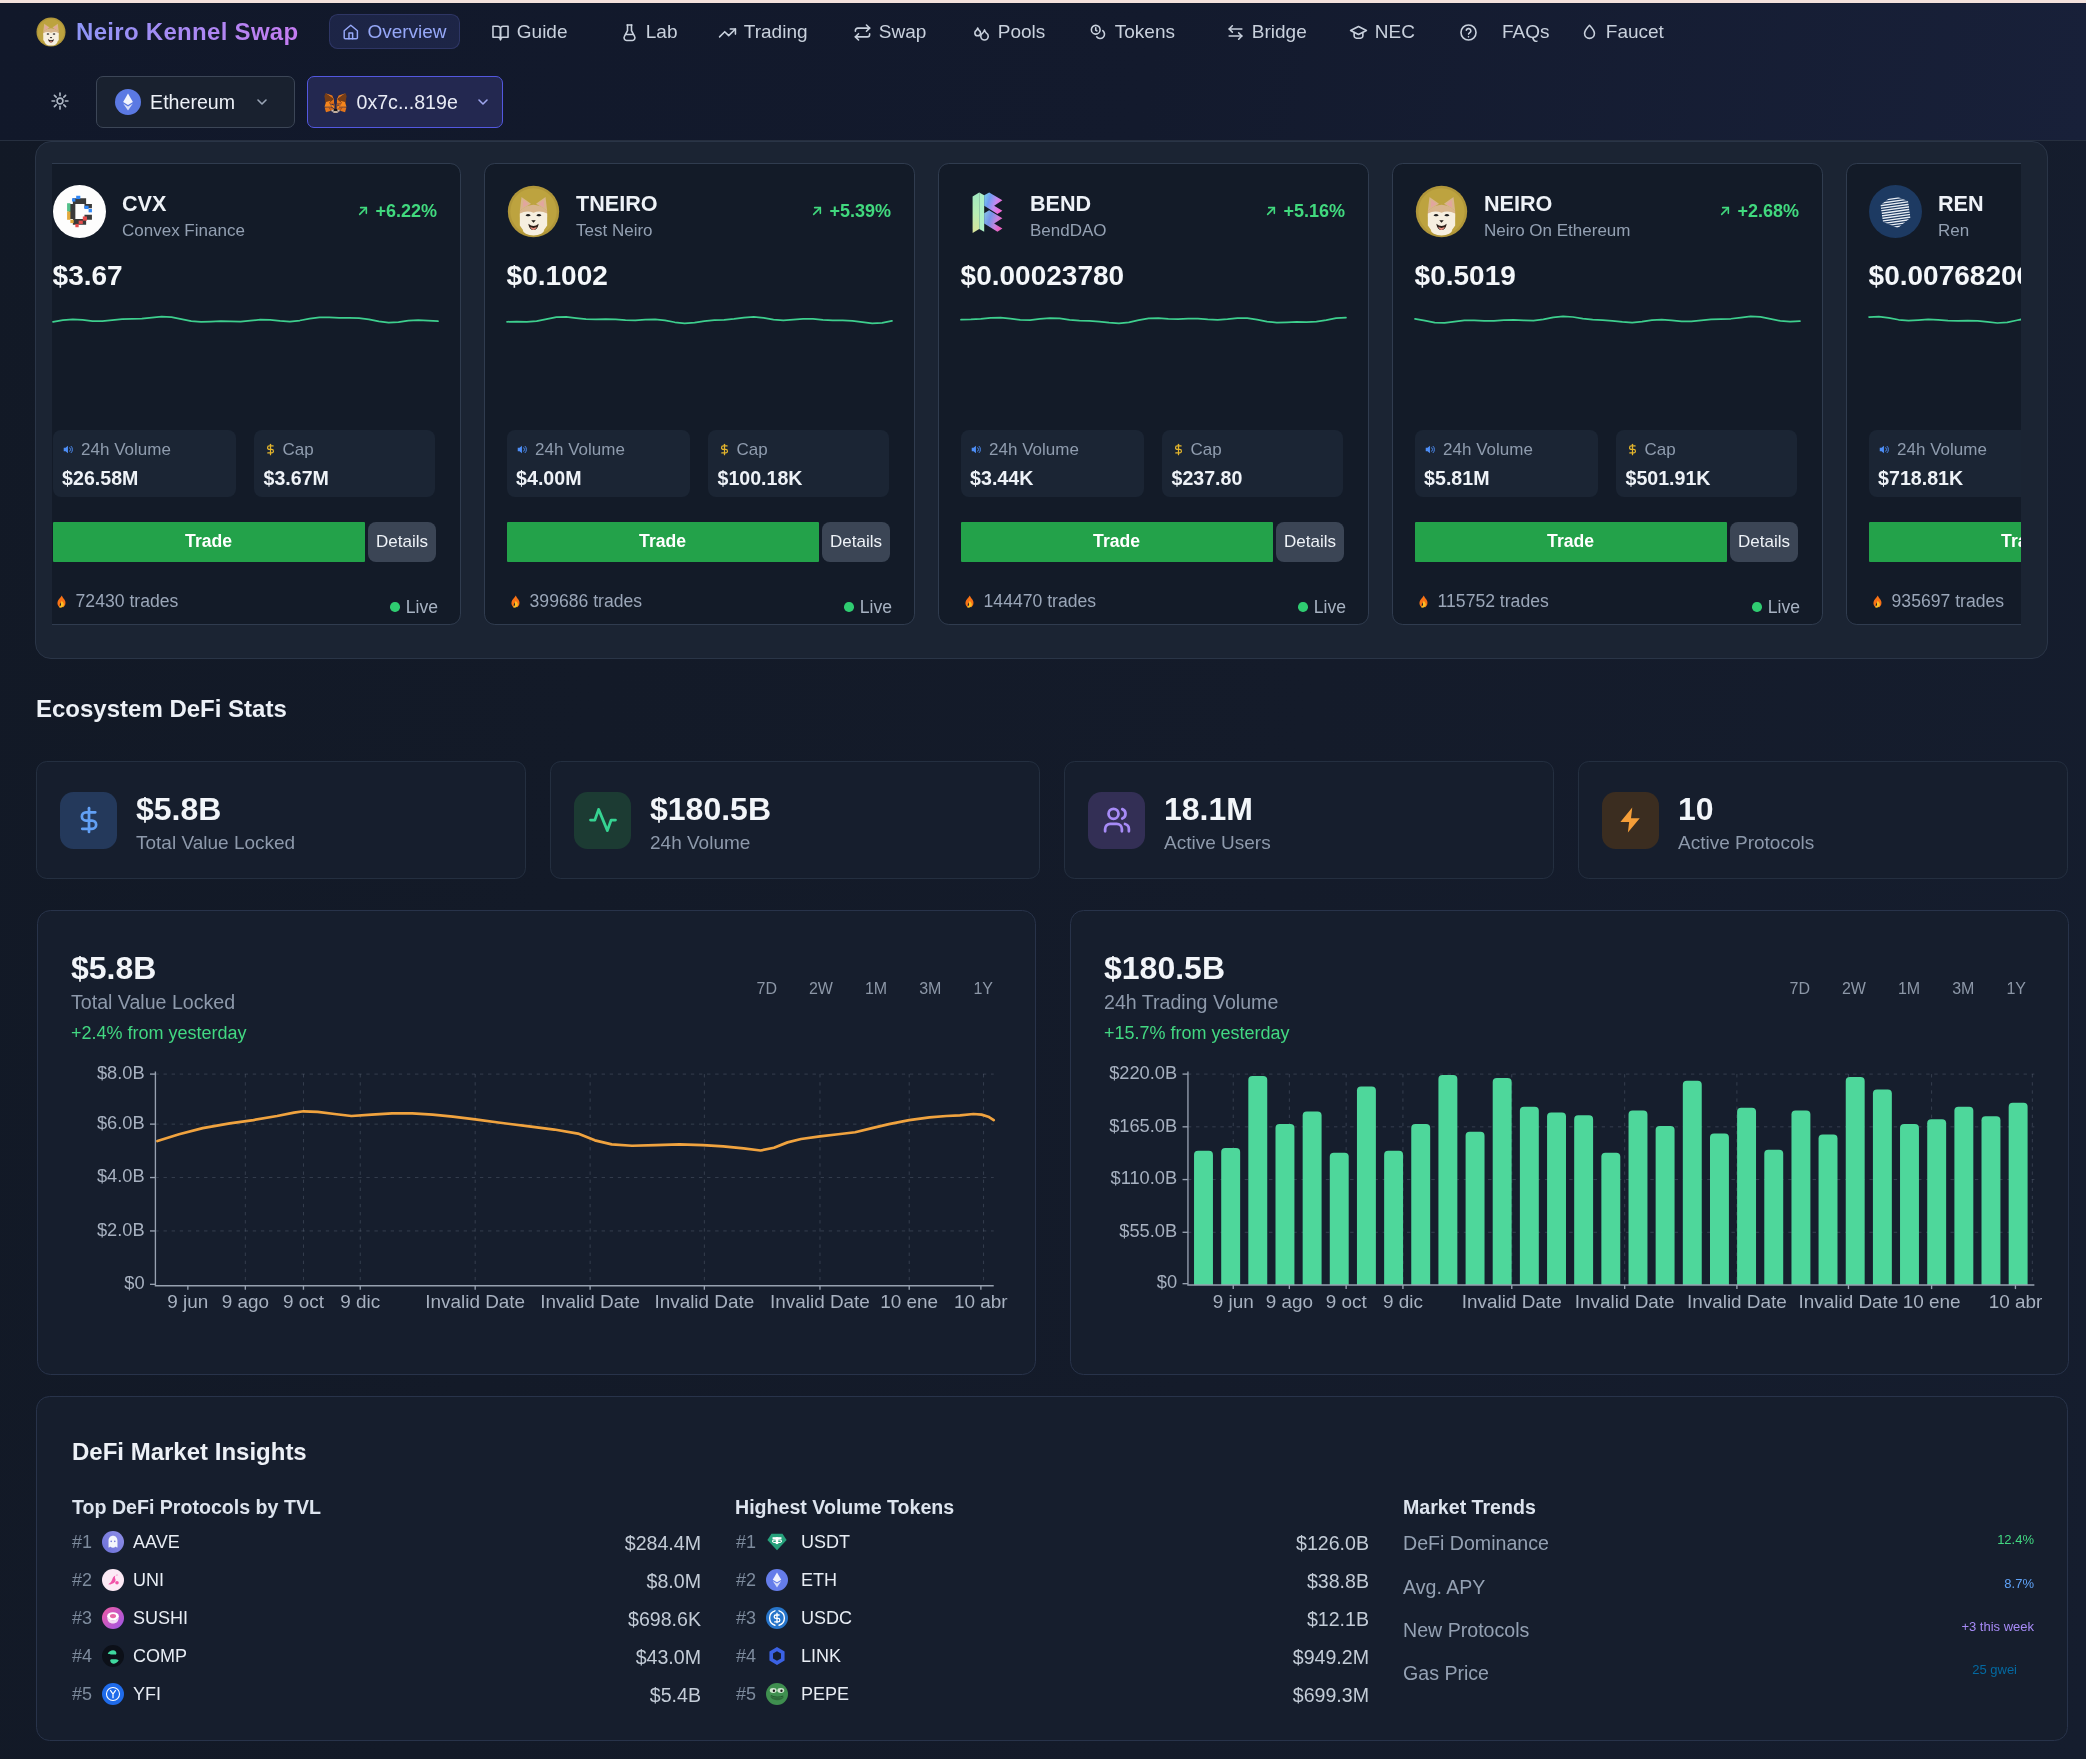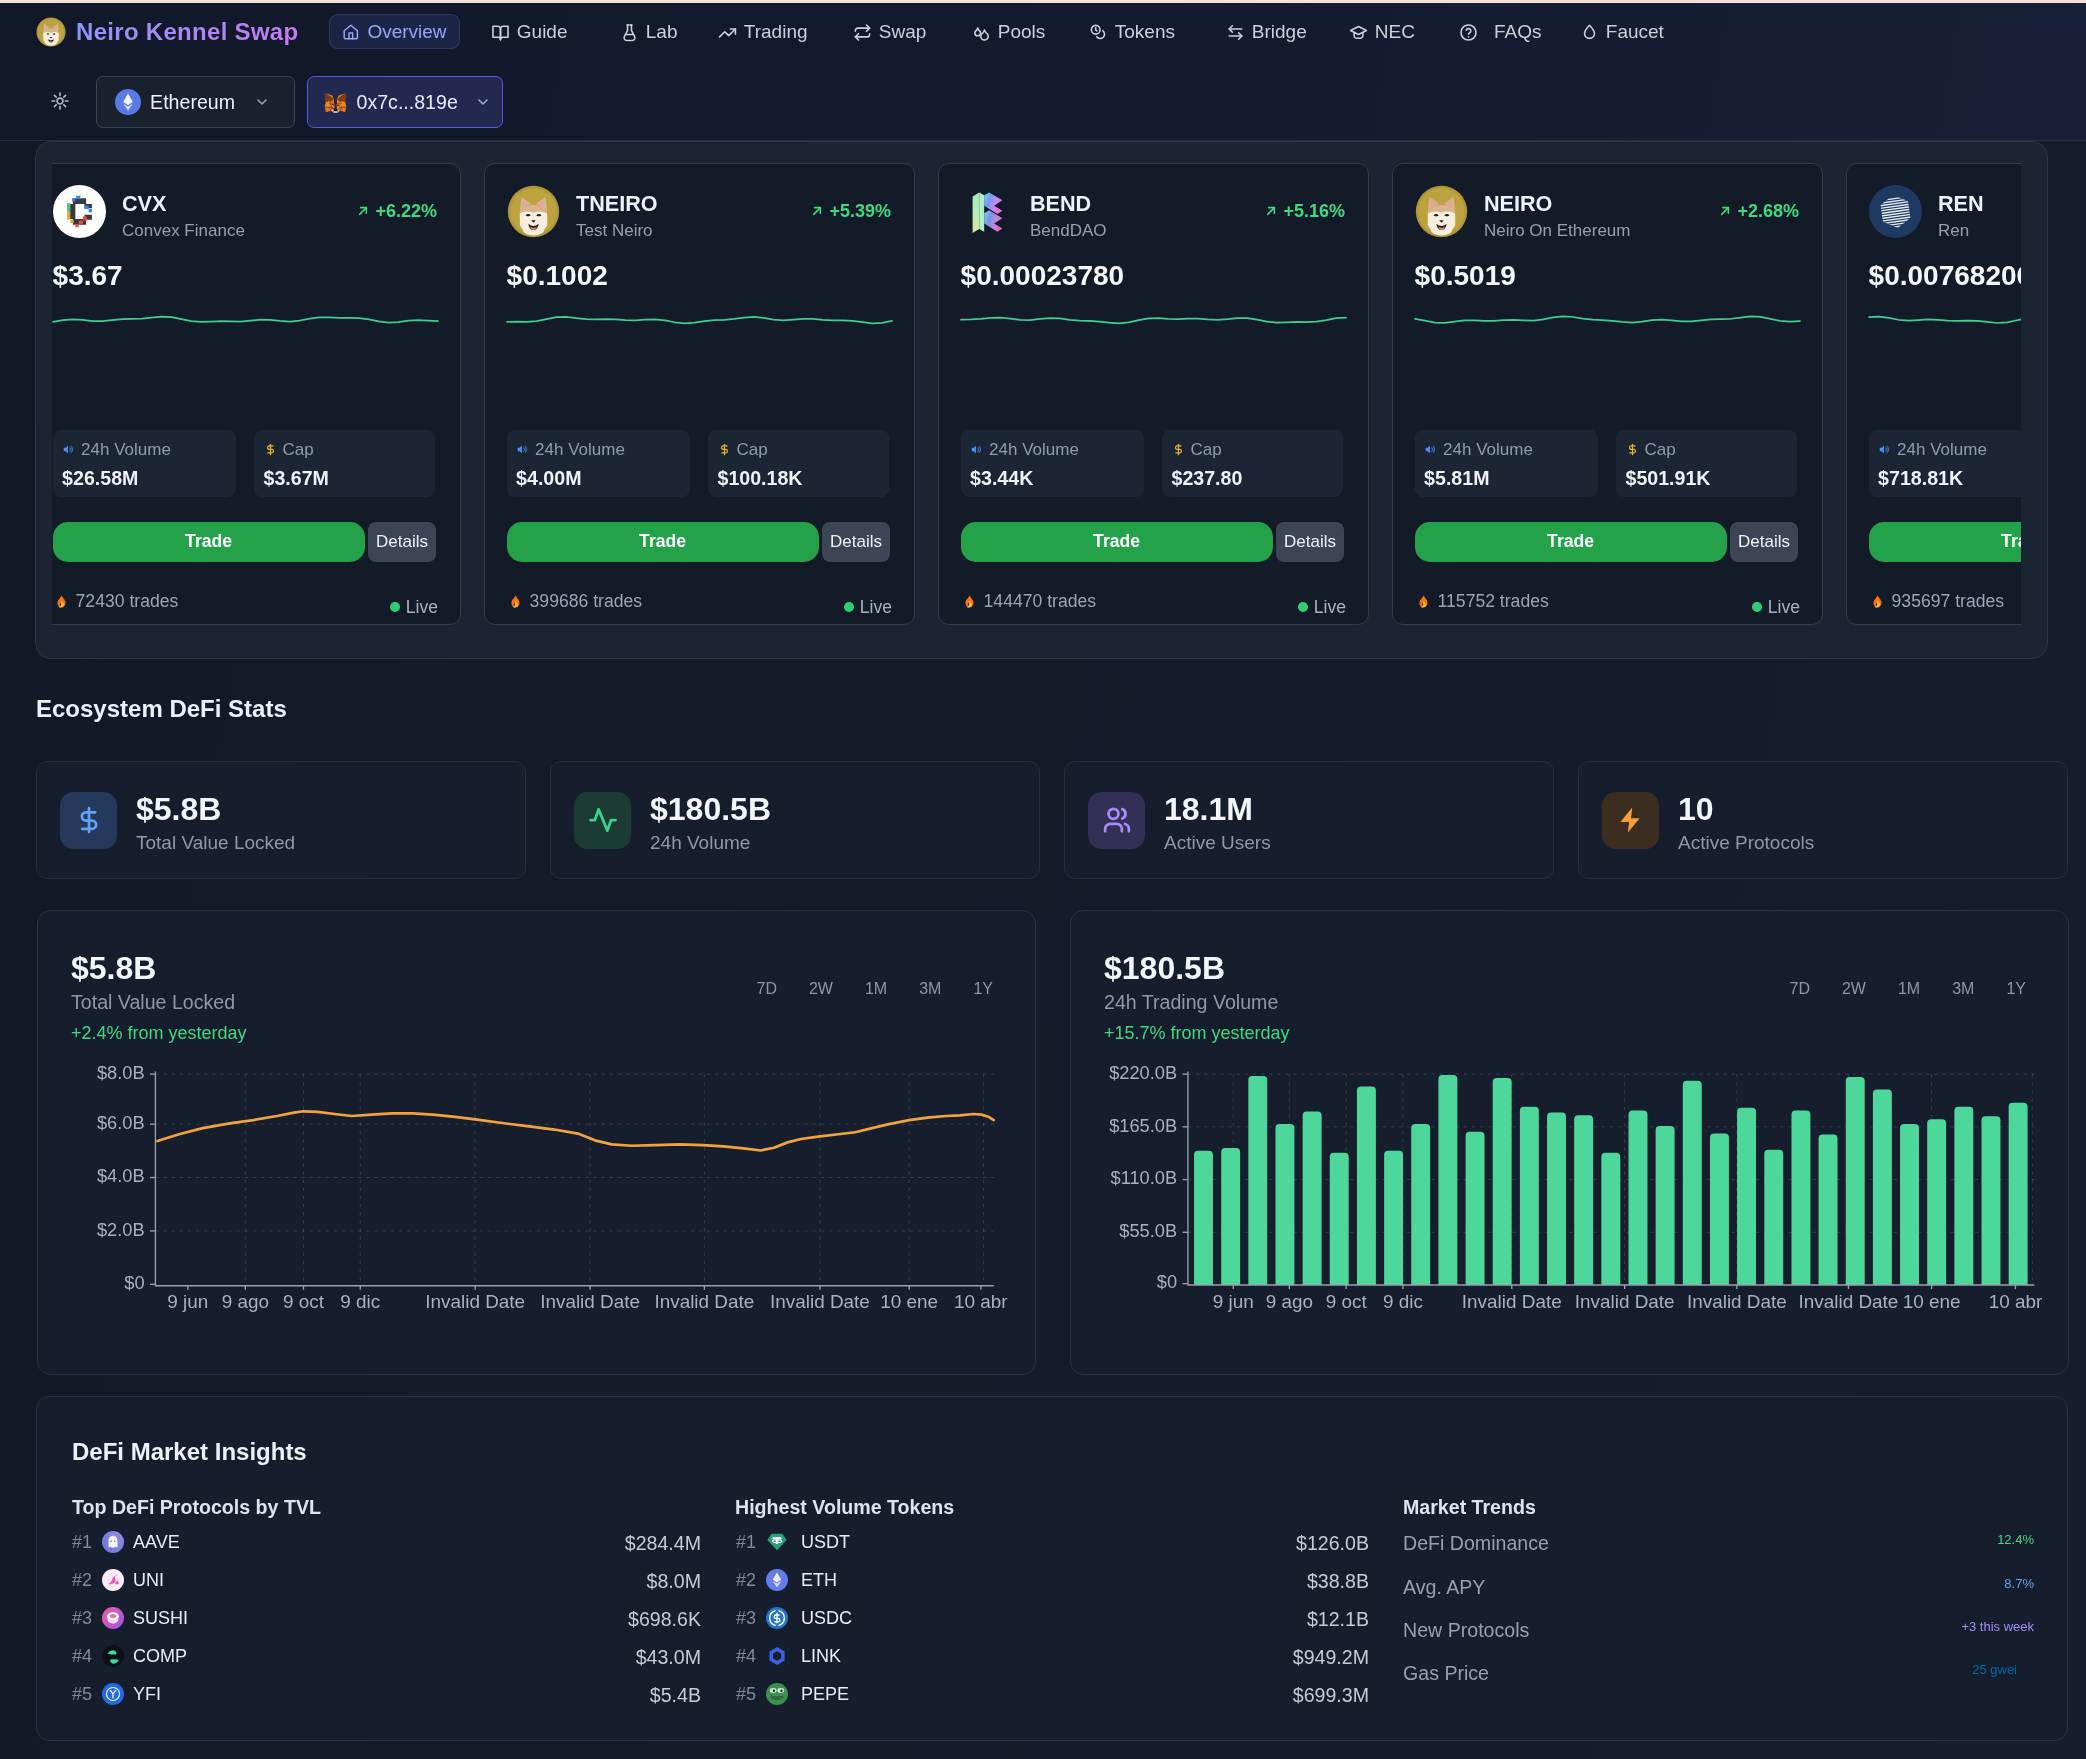--- a/index.html
+++ b/index.html
@@ -23,21 +23,21 @@
 .tcard { position:relative;flex:0 0 431px;width:431px;height:462px;background:#131b28;border:1px solid #303c4f;border-radius:10.8px; }
 .clogo { position:absolute;left:21.6px;top:21px;width:53px;height:53px; }
 .cname { position:absolute;left:91px;top:27px;font-size:21.6px;font-weight:bold;color:#eef2f7; }
 .csub { position:absolute;left:91px;top:57px;font-size:17px;color:#93a0b2; }
 .cpct { position:absolute;right:23px;top:37px;display:flex;align-items:center;gap:4px;font-size:18px;font-weight:bold;color:#41d97e;justify-content:flex-end; }
 .cprice { position:absolute;left:21.6px;top:96px;font-size:28px;font-weight:bold;color:#f4f7fa;white-space:nowrap; }
 .cspark { position:absolute;left:20px;top:135px;width:389px;height:120px; }
 .sbox { position:absolute;top:266px;height:67px;background:#1b2534;border-radius:8px;padding:7.4px 9.5px; }
 .slabel { display:flex;align-items:center;gap:6px;font-size:17px;color:#8f9cae;margin-top:2.7px; }
 .sval { font-size:19.6px;font-weight:bold;color:#eef2f7;margin-top:7.4px; }
-.tradebtn { position:absolute;left:21.6px;top:358px;width:312px;height:40px;background:#23a24a;border-radius:15px;color:#fff;font-size:17.6px;font-weight:bold;display:flex;align-items:center;justify-content:center; }
+.tradebtn { position:absolute;left:21.6px;top:358px;width:312px;height:40px;background:#23a24a;border-radius:1px;color:#fff;font-size:17.6px;font-weight:bold;display:flex;align-items:center;justify-content:center; }
 .detbtn { position:absolute;left:337px;top:358px;width:68px;height:40px;background:#3b4555;border-radius:8px;color:#eef2f7;font-size:17px;display:flex;align-items:center;justify-content:center; }
 .trades { position:absolute;left:21.6px;top:427px;display:flex;align-items:flex-end;gap:5.4px;font-size:17.6px;color:#9aa6b8; }
 .live { position:absolute;right:22px;top:433px;display:flex;align-items:center;gap:6px;font-size:17.6px;color:#a7b2c2; }
 .live i { width:9.5px;height:9.5px;border-radius:50%;background:#2fcc71;display:block; }
 #ecoH { position:absolute;left:36px;top:695px;font-size:24px;font-weight:bold;color:#edf1f7; }
 .ebox { position:absolute;top:761px;width:490px;height:118px;background:#161e2d;border:0.7px solid #242f40;border-radius:10.8px;display:flex;align-items:center;padding-left:23px;gap:19px; }
 .eicon { width:57px;height:57px;border-radius:13.5px;display:flex;align-items:center;justify-content:center; }
 .etxt { padding-top:4px; }
 .eval { font-size:32px;font-weight:bold;color:#f2f5f9; }
 .elab { font-size:19px;color:#8d99ab;margin-top:4px; }
@@ -145,21 +145,21 @@
       <path d="M6.5 12v4.3c0 1.5 2.5 2.9 5.5 2.9s5.5-1.4 5.5-2.9V12" stroke="#c9d1dd" stroke-width="2" stroke-linecap="round" stroke-linejoin="round" fill="none"></path>
     </svg>
     <span style="margin-left:6.8px">NEC</span>
   </div>
 <div class="nav" style="left:1459px">
     <svg width="19" height="19" viewBox="0 0 24 24" fill="none" style="">
       <path d="M12 21.5a9.5 9.5 0 1 0 0-19 9.5 9.5 0 0 0 0 19z" stroke="#c9d1dd" stroke-width="2" stroke-linecap="round" stroke-linejoin="round" fill="none"></path>
       <path d="M9.2 9a3 3 0 0 1 5.8 1c0 2-2.9 2.6-2.9 4" stroke="#c9d1dd" stroke-width="2" stroke-linecap="round" stroke-linejoin="round" fill="none"></path>
       <path d="M12 17.5h.01" stroke="#c9d1dd" stroke-width="2" stroke-linecap="round" stroke-linejoin="round" fill="none"></path>
     </svg>
-    <span style="margin-left:16px">FAQs</span>
+    <span style="margin-left:24px">FAQs</span>
   </div>
 <div class="nav" style="left:1580px">
     <svg width="19" height="19" viewBox="0 0 24 24" fill="none" style="">
       <path d="M12 2.8s6.2 6.4 6.2 10.4a6.2 6.2 0 0 1-12.4 0C5.8 9.2 12 2.8 12 2.8z" stroke="#c9d1dd" stroke-width="2" stroke-linecap="round" stroke-linejoin="round" fill="none"></path>
     </svg>
     <span style="margin-left:6.8px">Faucet</span>
   </div>
 <div id="row2sun"><svg width="20" height="20" viewBox="0 0 24 24" fill="none" style="">
       <path d="M12 15.5a3.5 3.5 0 1 0 0-7 3.5 3.5 0 0 0 0 7z" stroke="#aeb7c4" stroke-width="2" stroke-linecap="round" stroke-linejoin="round" fill="none"></path>
       <path d="M18.50 12.00L21.50 12.00" stroke="#aeb7c4" stroke-width="2" stroke-linecap="round" stroke-linejoin="round" fill="none"></path>

